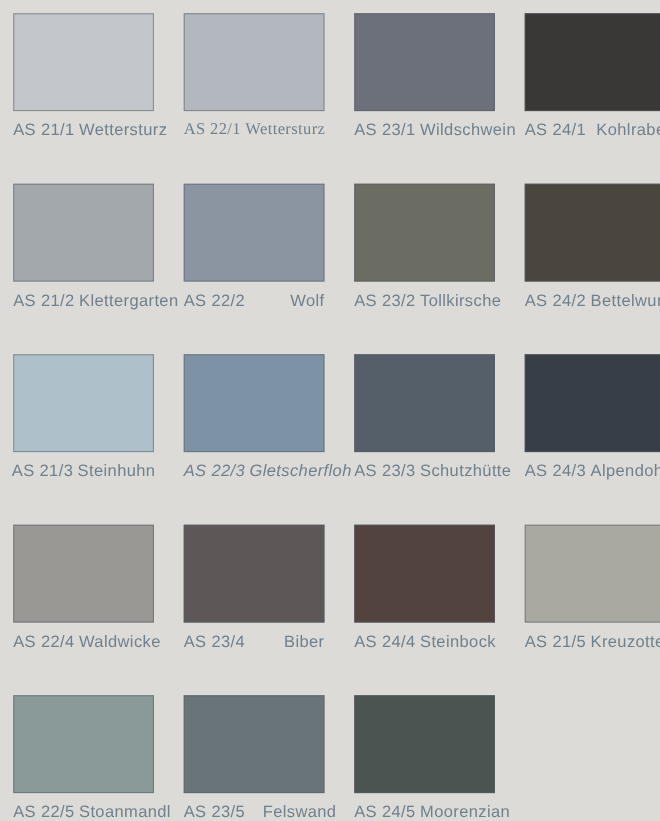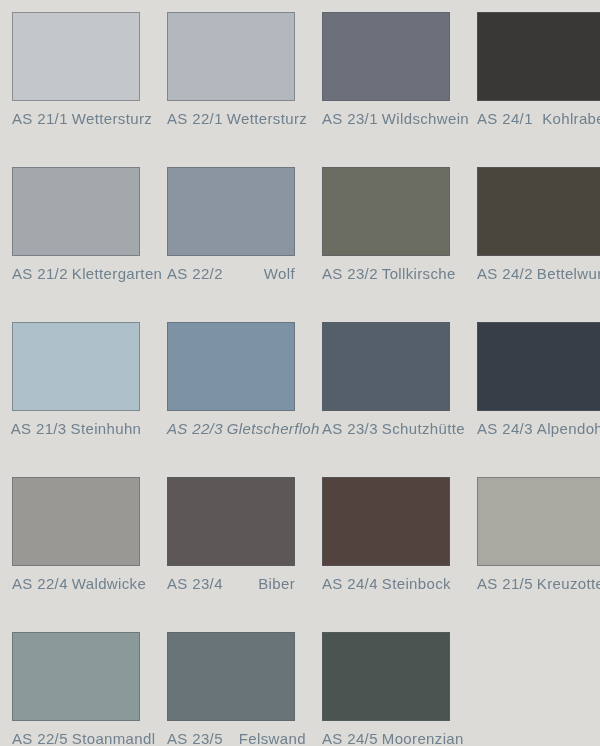--- a/index.html
+++ b/index.html
@@ -68,21 +68,21 @@
 <div id="palette-grid" style="background: rgb(220, 219, 216);">
     <div class="swatch-cell">
       <div class="swatch-chip" style="background: rgb(195, 198, 202); border-color: rgba(90, 95, 100, 0.55);"></div>
       <div class="swatch-labels" style="color: rgb(111, 128, 142);">
         <span class="swatch-code">AS 21/1</span>
         <span class="swatch-name">Wettersturz</span>
       </div>
     </div>
     <div class="swatch-cell">
       <div class="swatch-chip" style="background: rgb(178, 184, 189); border-color: rgba(90, 95, 100, 0.55);"></div>
-      <div class="swatch-labels" style="color: rgb(111, 128, 142);">
+      <div class="swatch-labels" style="color: rgb(111, 128, 142); font-family: Liberation Serif, serif;">
         <span class="swatch-code">AS 22/1</span>
         <span class="swatch-name">Wettersturz</span>
       </div>
     </div>
     <div class="swatch-cell">
       <div class="swatch-chip" style="background: rgb(107, 112, 122); border-color: rgba(90, 95, 100, 0.55);"></div>
       <div class="swatch-labels" style="color: rgb(111, 128, 142);">
         <span class="swatch-code">AS 23/1</span>
         <span class="swatch-name">Wildschwein</span>
       </div>

